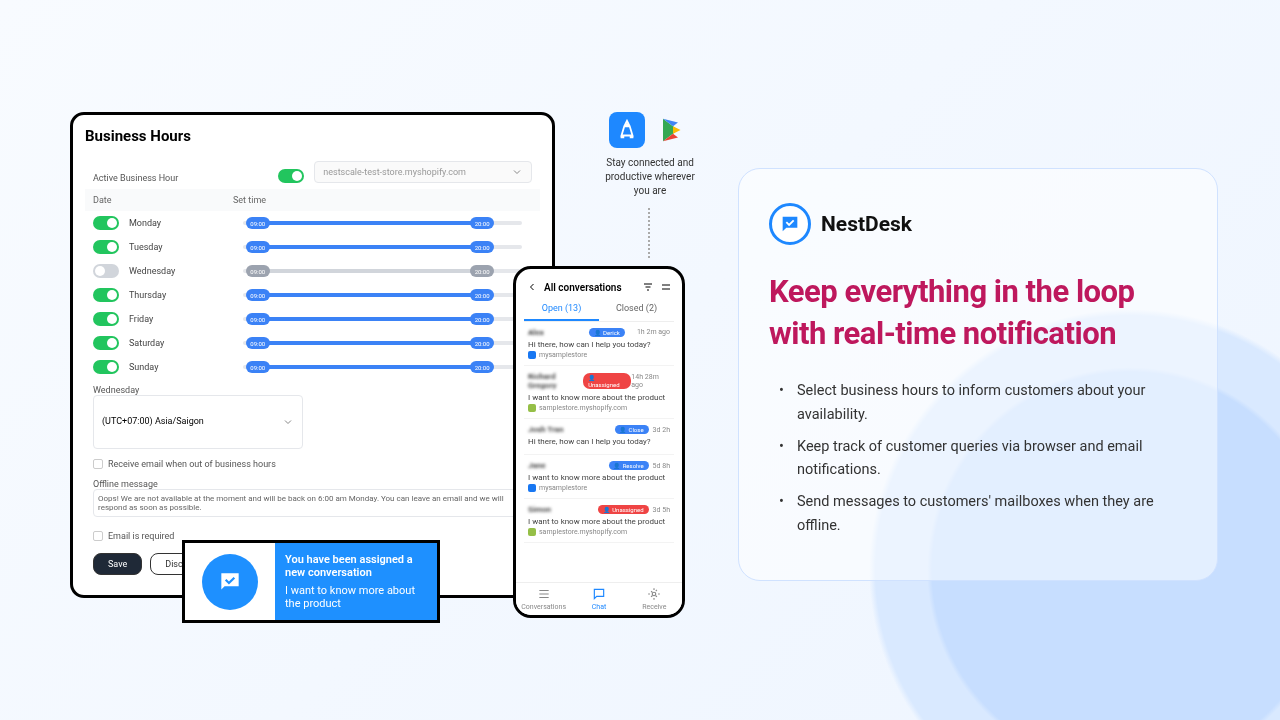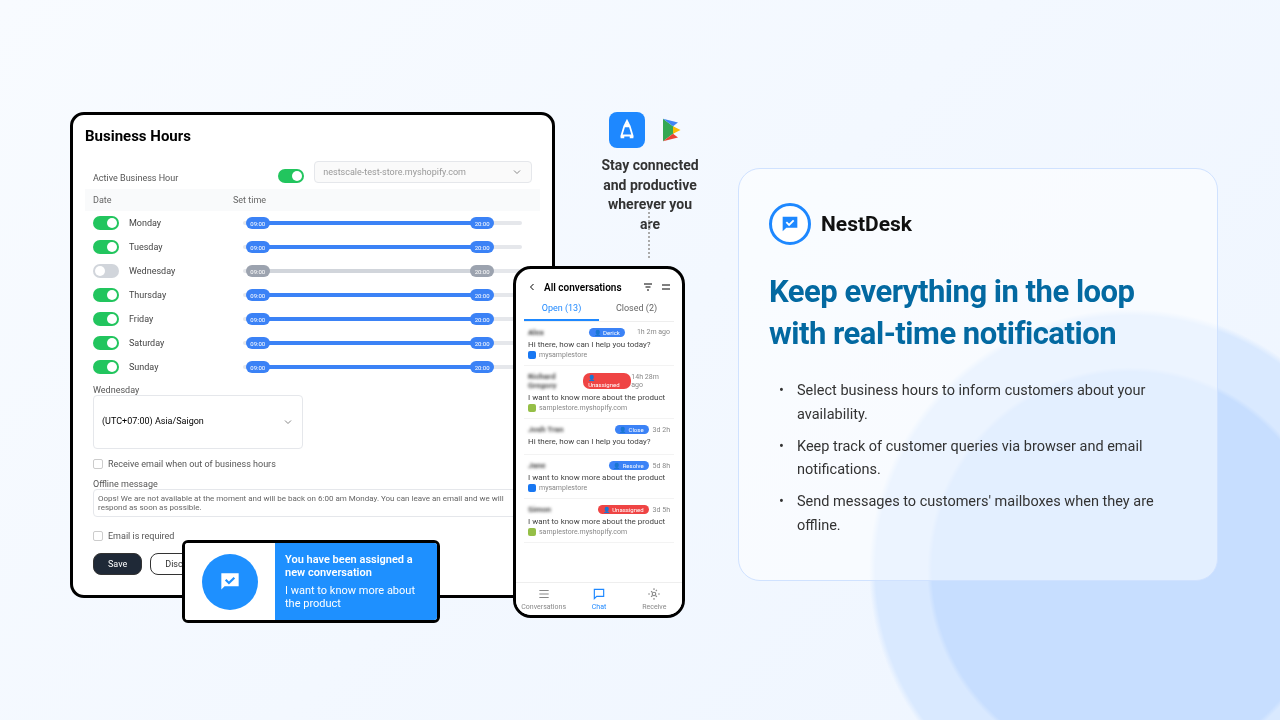--- a/index.html
+++ b/index.html
@@ -32,31 +32,31 @@
 .tz{padding:6px 8px}
 .tz-select{border:1px solid #e5e7eb;border-radius:4px;padding:20px 8px;font-size:9px;width:210px;display:flex;justify-content:space-between;background:#fff}
 .chk{display:flex;align-items:center;gap:5px;padding:4px 8px;font-size:9px;color:#555}
 .chk-box{width:10px;height:10px;border:1px solid #ccc;border-radius:2px}
 .offline textarea{width:100%;border:1px solid #e5e7eb;border-radius:4px;padding:4px;font-size:8px;resize:none;height:28px;color:#666}
 .btns{display:flex;gap:8px;padding:8px}
 .btn{padding:5px 14px;border-radius:8px;font-size:9px;cursor:pointer;border:1px solid #333}
 .btn.save{background:#1f2937;color:#fff}
 .btn.discard{background:#fff;color:#333}
 
-.toast{position:absolute;left:182px;top:540px;width:258px;display:flex;border:3px solid #000;border-radius:6px;overflow:hidden;background:#fff}
+.toast{position:absolute;left:182px;top:540px;width:258px;display:flex;border:3px solid #000;border-radius:0;overflow:hidden;background:#fff}
 .toast-icon{width:90px;display:flex;align-items:center;justify-content:center;background:#fff}
 .toast-icon .circ{width:56px;height:56px;border-radius:50%;background:#1e90ff;display:flex;align-items:center;justify-content:center}
 .toast-body{flex:1;background:#1e90ff;color:#fff;padding:10px;font-size:11px}
 .toast-title{font-weight:600;margin-bottom:5px}
 
 .stores{position:absolute;left:600px;top:112px;text-align:center;width:100px}
 .stores .icons{display:flex;gap:10px;justify-content:center;margin-bottom:8px}
 .store-ic{width:36px;height:36px;border-radius:8px;display:flex;align-items:center;justify-content:center}
 .store-ic.as{background:#1e88ff}
-.stores p{font-size:14px;color:#333;font-weight:700;line-height:1.4}
+.stores p{font-size:10px;color:#333;font-weight:400;line-height:1.4}
 .dots{position:absolute;left:648px;top:208px;width:1px;height:50px;border-left:2px dotted #aaa}
 
 .phone{position:absolute;left:513px;top:266px;width:172px;height:352px;background:#fff;border:3px solid #000;border-radius:18px;padding:8px;overflow:hidden}
 .ph-hdr{display:flex;align-items:center;gap:6px;padding:4px 2px;font-size:10px;font-weight:600}
 .ph-hdr .sp{flex:1}
 .ph-hdr svg{width:12px;height:12px}
 .tabs{display:flex;border-bottom:1px solid #eee}
 .tab{flex:1;text-align:center;padding:6px 0;font-size:9px;color:#666}
 .tab.active{color:#1e88ff;border-bottom:2px solid #1e88ff}
 .conv{padding:6px 4px;border-bottom:1px solid #f3f3f3}
@@ -73,21 +73,21 @@
 .conv-src .ic.sh{background:#95bf47}
 .ph-nav{position:absolute;bottom:0;left:0;right:0;display:flex;border-top:1px solid #eee;background:#fff}
 .ph-nav-item{flex:1;text-align:center;padding:4px 0;font-size:7px;color:#888}
 .ph-nav-item.active{color:#1e88ff}
 .ph-nav-item svg{width:14px;height:14px;display:block;margin:0 auto 2px}
 
 .card{position:absolute;left:738px;top:168px;width:480px;background:rgba(255,255,255,0.5);border:1px solid #d0e2ff;border-radius:22px;padding:34px 30px}
 .brand{display:flex;align-items:center;gap:10px;margin-bottom:26px}
 .brand-ic{width:42px;height:42px;border-radius:50%;background:#fff;border:3px solid #1e88ff;display:flex;align-items:center;justify-content:center}
 .brand-name{font-size:21px;font-weight:700;color:#111}
-.card h1{font-size:31px;font-weight:700;line-height:1.35;color:#0369a1;margin-bottom:24px;letter-spacing:-0.5px}
+.card h1{font-size:31px;font-weight:700;line-height:1.35;color:#be185d;margin-bottom:24px;letter-spacing:-0.5px}
 .card ul{list-style:none;padding-left:16px}
 .card li{position:relative;font-size:14.5px;color:#333;line-height:1.65;margin-bottom:8px;padding-left:12px}
 .card li::before{content:"•";position:absolute;left:-6px;color:#333}
 .chev{width:12px;height:12px}
 </style>
 </head>
 <body>
 <div class="bg-arc"></div>
 <div class="bg-arc2"></div>
 

